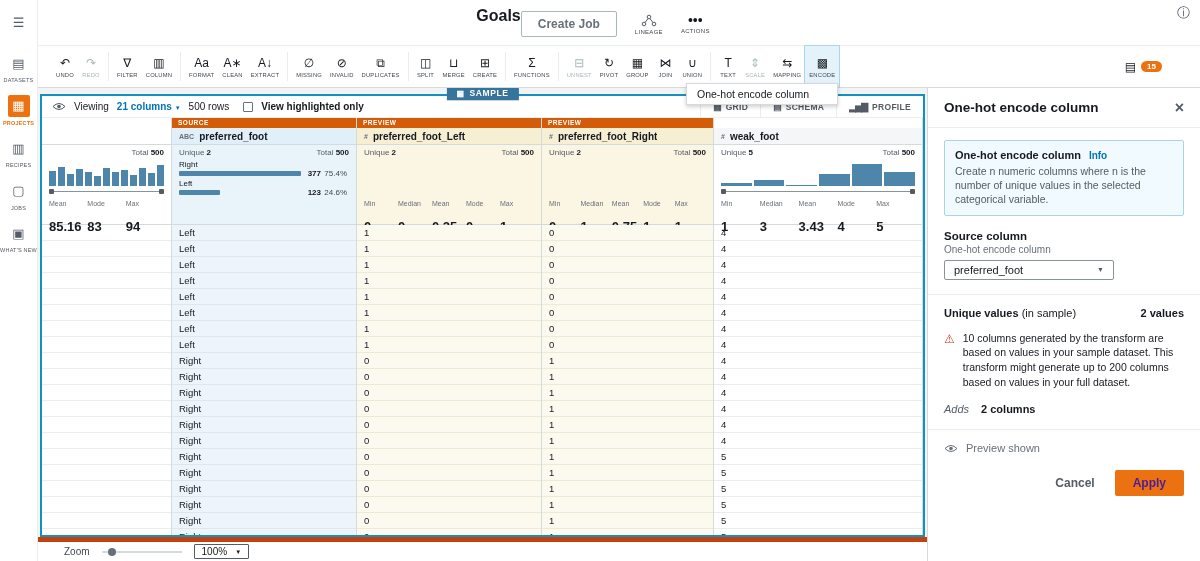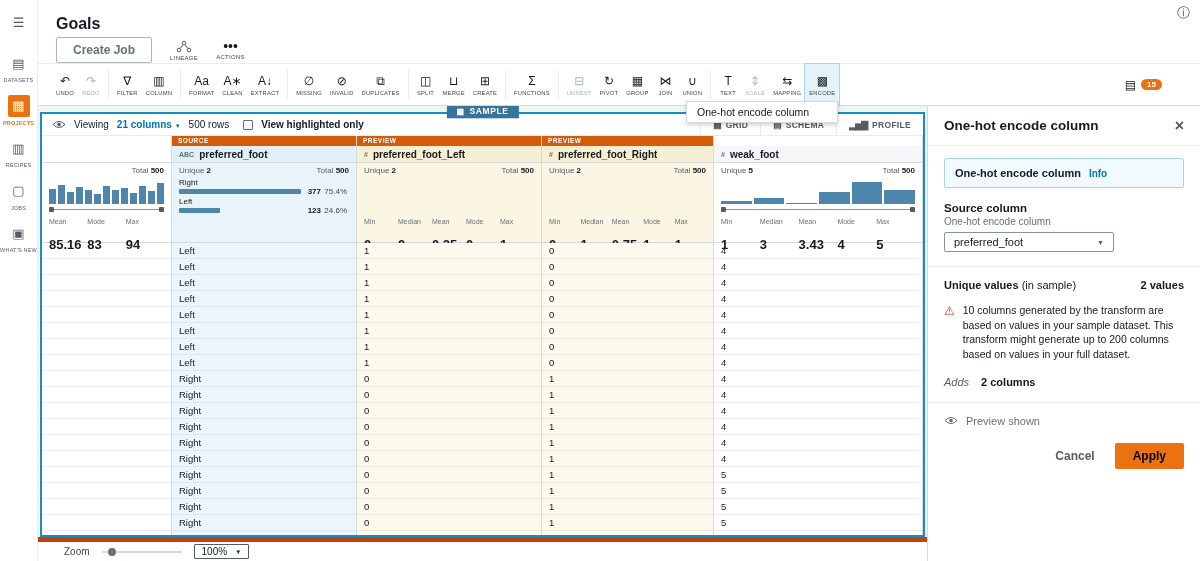--- a/index.html
+++ b/index.html
@@ -14,21 +14,21 @@
   .side-item { display:flex; flex-direction:column; align-items:center; width:100%; padding:5px 0 6px; cursor:pointer; }
   .side-item:first-child { margin-bottom:8px; }
   .iconbox { width:22px; height:22px; display:flex; align-items:center; justify-content:center; font-size:13px; color:#545b64; border-radius:2px; }
   .side-item.active .iconbox { background:#ec7211; color:#fff; }
   .side-label { font-size:5.5px; color:#545b64; margin-top:3px; text-align:center; line-height:1.2; letter-spacing:.2px; }
   .side-item.active .side-label { color:#ec7211; font-weight:bold; }
 
   
   .main { flex:1; display:flex; flex-direction:column; min-width:0; }
 
-  .header { height:64px; display:flex; justify-content:flex-end; align-items:flex-start; padding:7px 70px 0 18px; border-bottom:1px solid #eaeded; background:#fff;flex-direction:column; }
+  .header { height:46px; display:flex; justify-content:center; align-items:flex-start; padding:7px 70px 0 18px; border-bottom:1px solid #eaeded; background:#fff; }
   .page-title { font-size:16px; font-weight:bold; }
   .hdr-sub { display:flex; gap:16px; align-items:center; margin-top:4px; font-size:10.5px; color:#16191f; }
   .hdr-sub .mini-icon { font-size:9px; color:#545b64; margin-right:4px; }
   .link { color:#0073bb; text-decoration:none; cursor:pointer; }
   .hdr-right { display:flex; align-items:center; gap:18px; margin-top:4px; }
   .create-job { border:1px solid #aab7b8; border-radius:2px; padding:5px 16px; font-size:12px; font-weight:bold; color:#687078; background:#fff; }
   .hdr-stack { display:flex; flex-direction:column; align-items:center; gap:2px; cursor:pointer; }
   .stack-label { font-size:6px; color:#414750; letter-spacing:.3px; }
   .dots { font-size:14px; line-height:12px; color:#16191f; }
   .top-info { position:absolute; top:4px; right:10px; font-size:13px; color:#545b64; cursor:pointer; z-index:30; }
@@ -125,21 +125,21 @@
   .select .caret { font-size:7px; color:#545b64; }
   .pdiv { margin:14px -16px 0; border-top:1px solid #eaeded; }
   .uv-row { margin-top:12px; display:flex; justify-content:space-between; align-items:baseline; font-size:11px; }
   .warn { margin-top:12px; display:flex; gap:8px; font-size:10.5px; line-height:1.4; color:#16191f; }
   .warn-icon { color:#d13212; font-size:12px; flex:none; }
   .adds-row { margin-top:14px; display:flex; gap:12px; align-items:baseline; }
   .adds-row i { color:#545b64; }
   .prev-row { margin-top:12px; display:flex; gap:8px; align-items:center; color:#687078; cursor:pointer; }
   .btn-row { margin-top:16px; display:flex; justify-content:flex-end; gap:14px; align-items:center; }
   .btn-cancel { font-size:12px; font-weight:bold; color:#545b64; padding:5px 6px; }
-  .btn-apply { font-size:12px; font-weight:bold; color:#000000; background:#ec7211; border-radius:2px; padding:6px 18px; }
+  .btn-apply { font-size:12px; font-weight:bold; color:#4c1d95; background:#ec7211; border-radius:2px; padding:6px 18px; }
 </style>
 </head>
 <body>
 
 <div class="app">
 
   <span class="top-info">ⓘ</span>
 
   <nav class="sidebar">
       <div class="side-item">
@@ -663,20 +663,21 @@
         <div class="p-head">
           <span>One-hot encode column</span>
           <span class="p-close">×</span>
         </div>
         <div class="p-body">
           <div class="infobox">
             <div class="ib-title-row">
               <span class="ib-title">One-hot encode column</span>
               <a class="ib-link">Info</a>
             </div>
+            <div class="ib-body">Create n numeric columns where n is the number of unique values in the selected categorical variable.</div>
           </div>
 
           <div class="sec">
             <div class="lbl-b">Source column</div>
             <div class="lbl-s">One-hot encode column</div>
             <div class="select">
               <span>preferred_foot</span>
               <span class="caret">▼</span>
             </div>
           </div>

